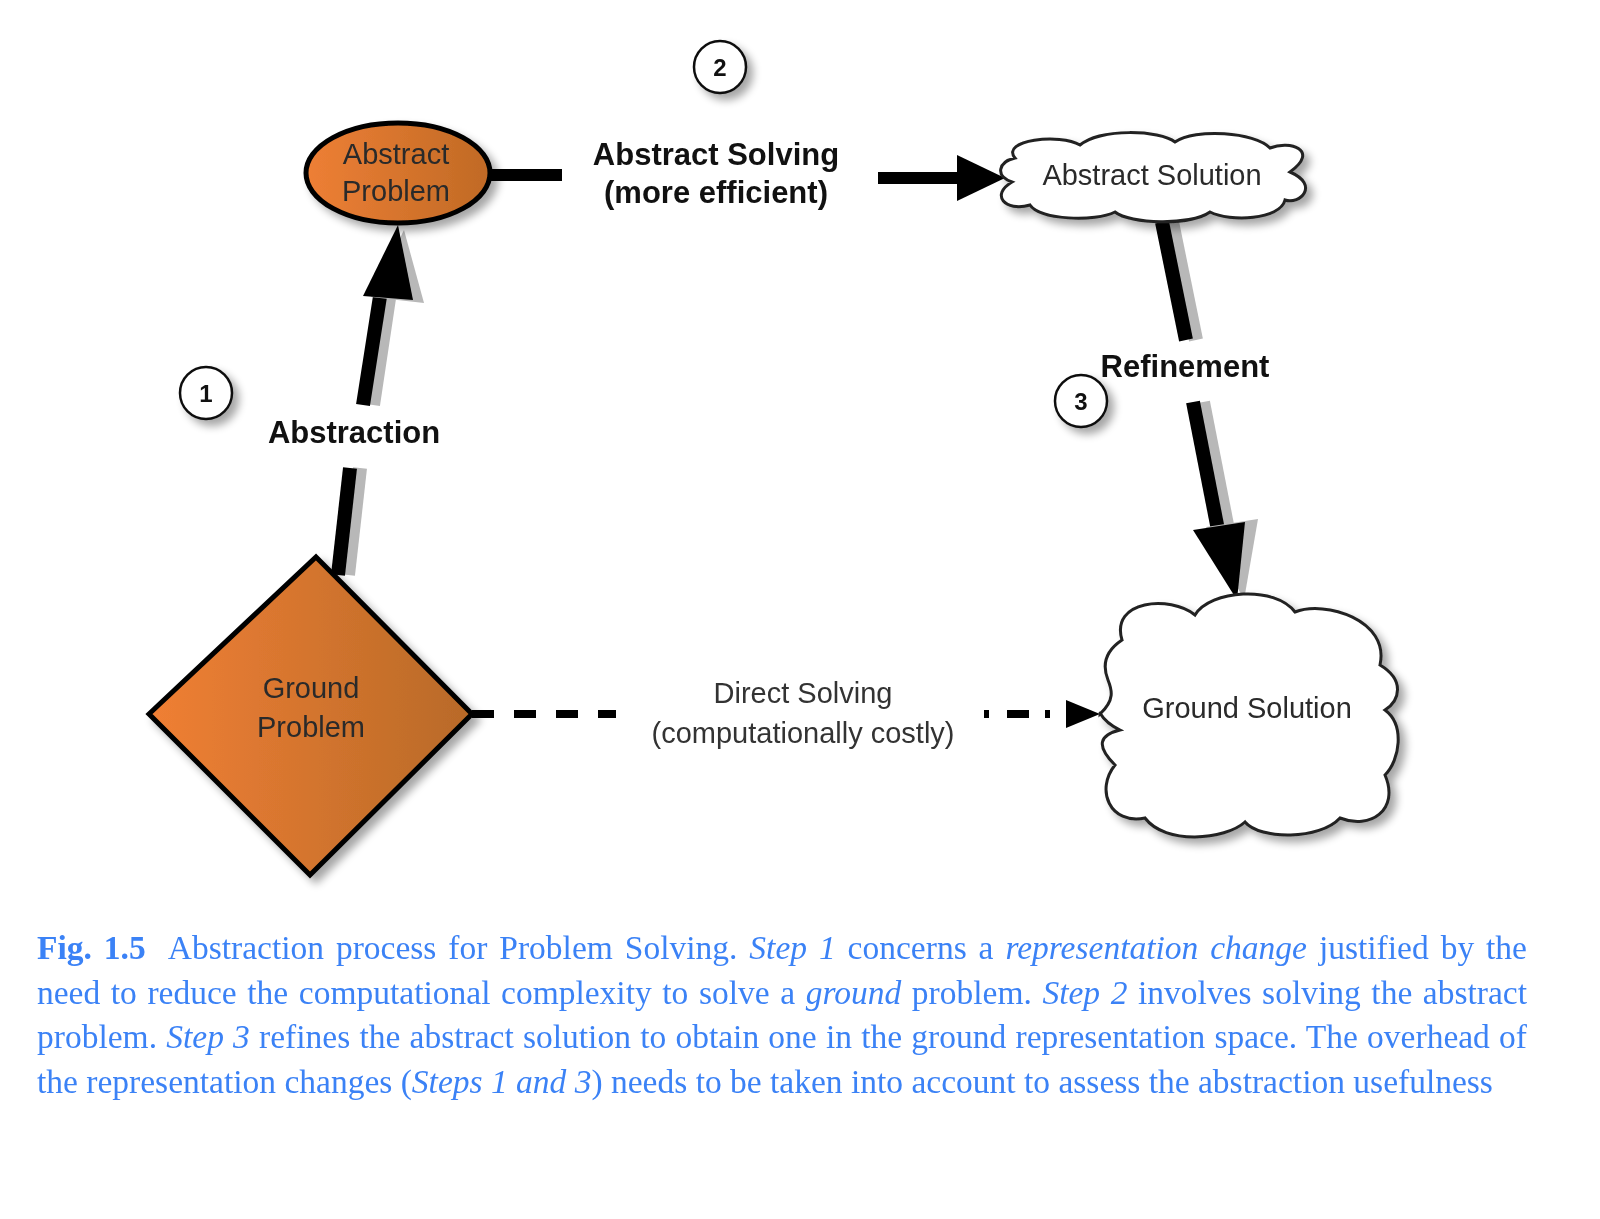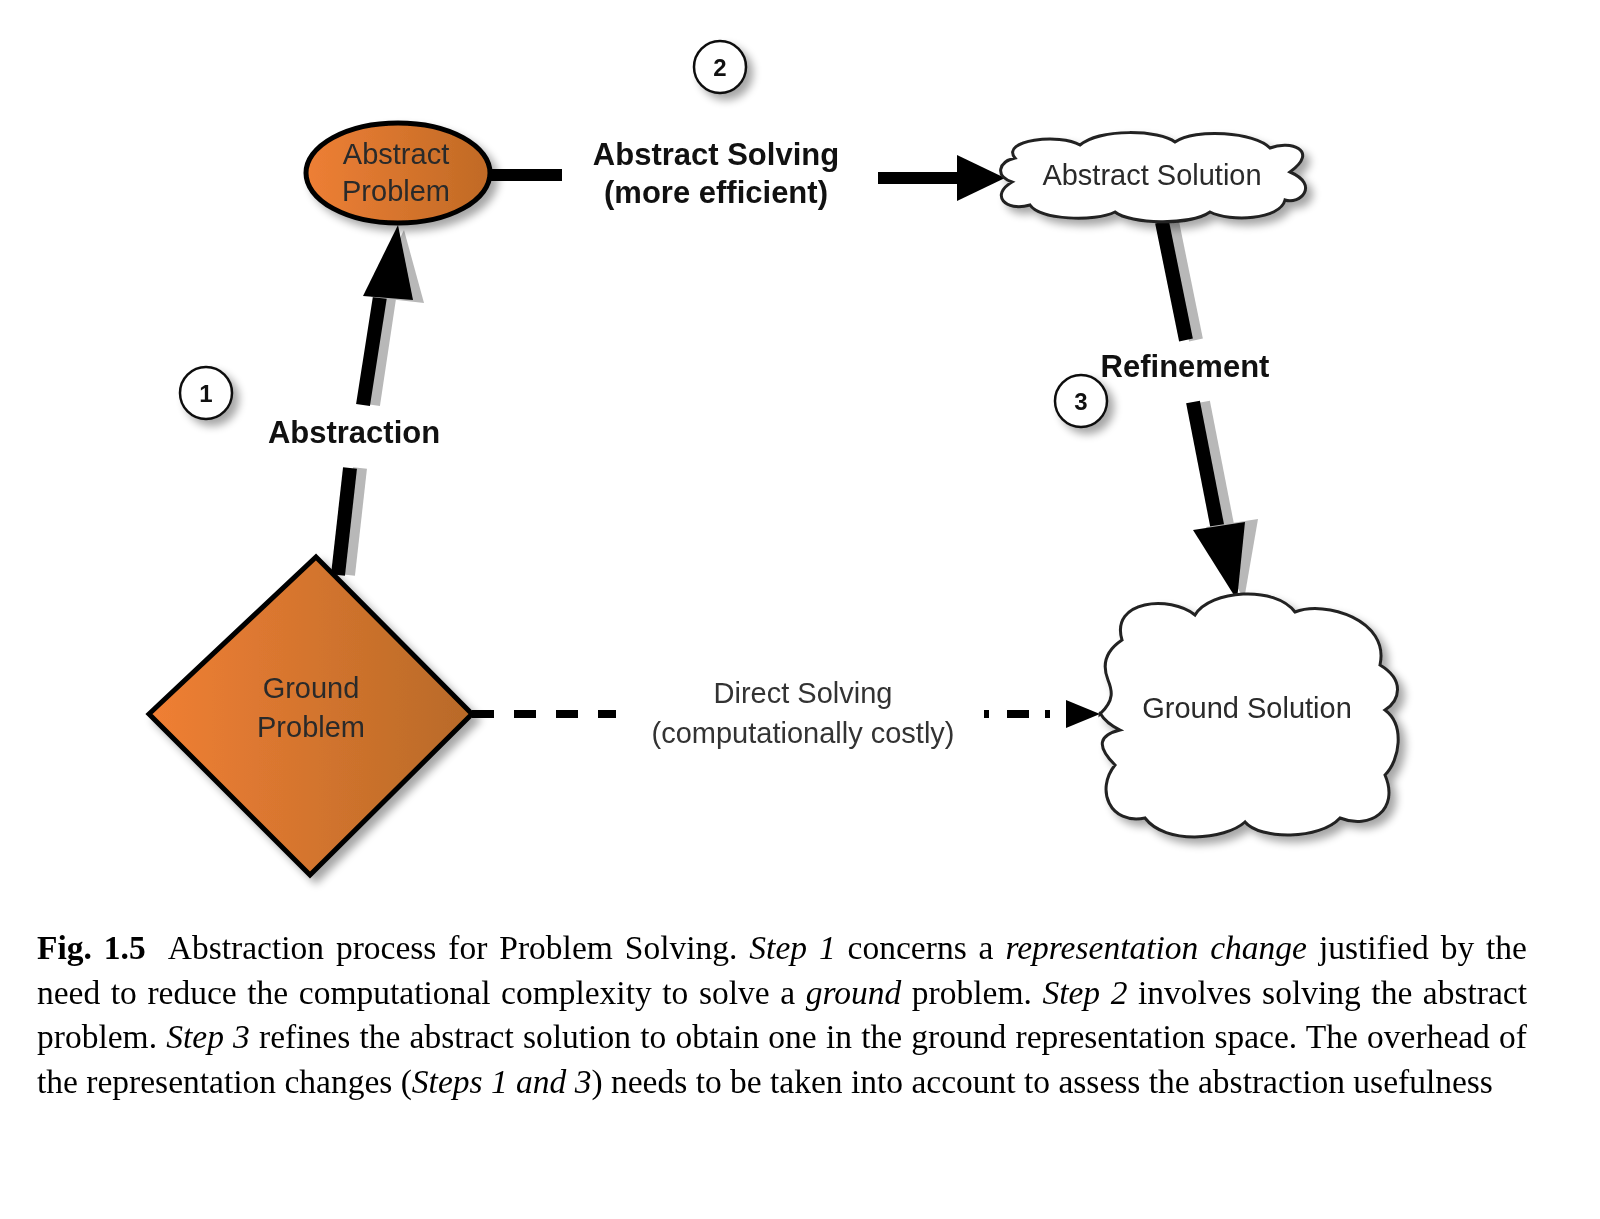--- a/index.html
+++ b/index.html
@@ -5,21 +5,21 @@
   html, body { margin: 0; padding: 0; background: #ffffff; }
   body { width: 1600px; height: 1219px; position: relative; overflow: hidden; }
   #diagram { position: absolute; left: 0; top: 0; width: 1600px; height: 900px; }
   .node-text { font-family: "Liberation Sans", sans-serif; font-size: 29px; fill: #2a2a2a; }
   .edge-label { font-family: "Liberation Sans", sans-serif; font-size: 31px; font-weight: bold; fill: #111; }
   .edge-label-plain { font-family: "Liberation Sans", sans-serif; font-size: 29px; fill: #333; }
   .step-num { font-family: "Liberation Sans", sans-serif; font-size: 24px; font-weight: bold; fill: #111; }
   #caption {
     position: absolute; left: 37px; top: 926px; width: 1490px;
     font-family: "Liberation Serif", serif; font-size: 33.5px; line-height: 44.6px;
-    color: #000000; text-align: justify;
+    color: #3b82f6; text-align: justify;
   }
   #caption .fig-label { font-weight: bold; margin-right: 22px; }
   #caption i { font-style: italic; }
 </style>
 </head>
 <body>
 
 <svg id="diagram" width="1600" height="900" viewBox="0 0 1600 900">
   <defs>
     <linearGradient id="orangeGradEllipse" x1="0" y1="0" x2="1" y2="0">

